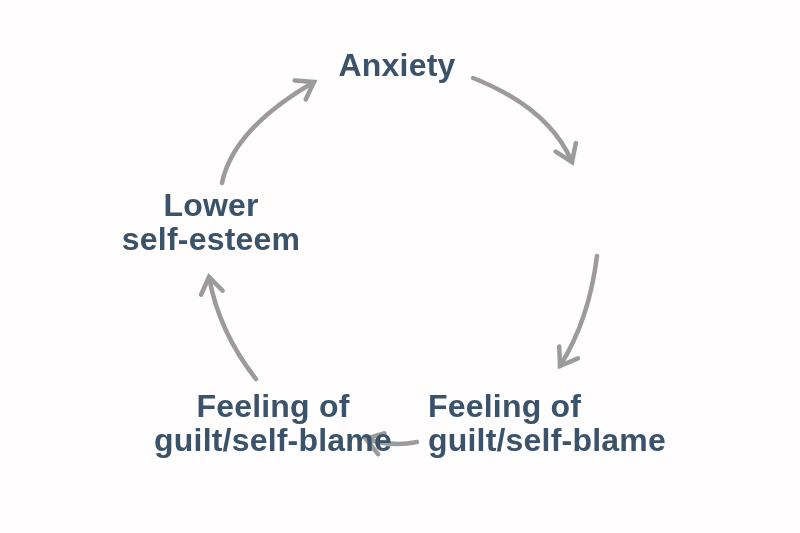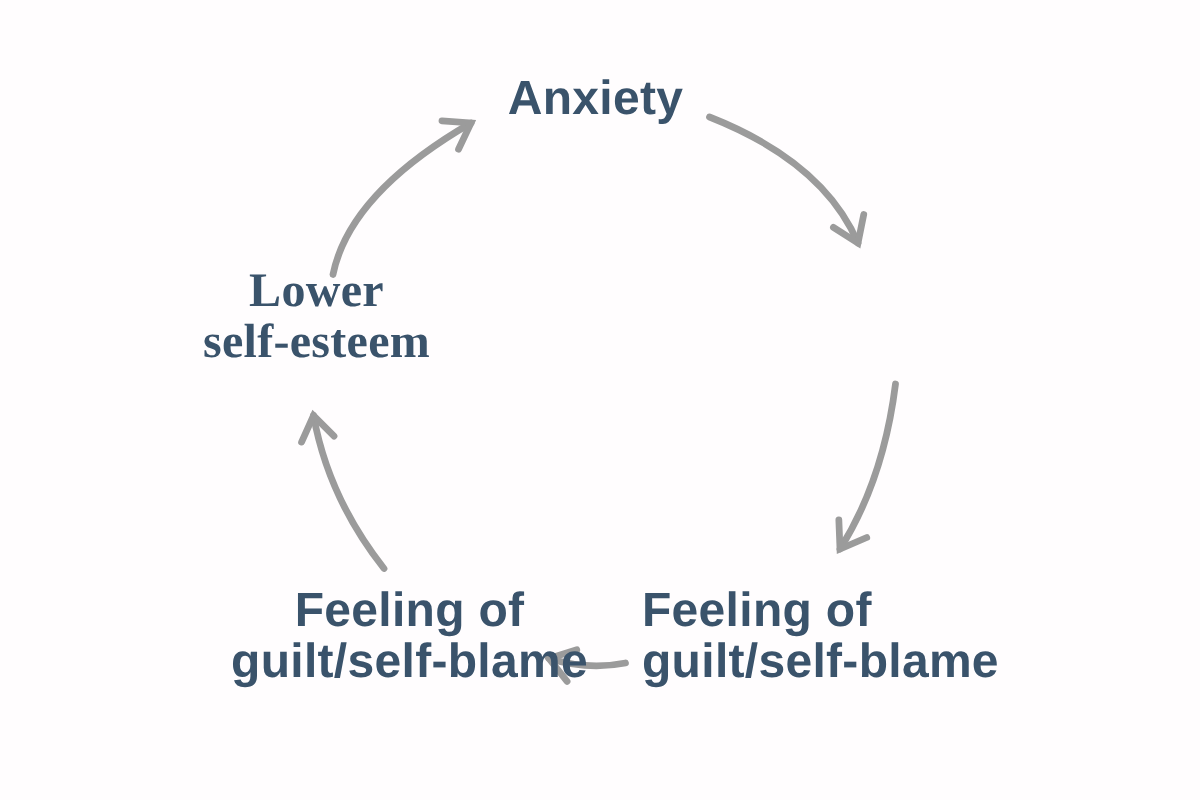--- a/index.html
+++ b/index.html
@@ -35,21 +35,21 @@
     transform: translateX(-50%);
     text-align: center;
   }
   .left-aligned {
     text-align: left;
   }
   .node-anxiety          { left: 397px; top: 48px;  }
   .node-automatic        { left: 584px; top: 188px; }
   .node-feeling-right    { left: 428px; top: 389px; }
   .node-feeling-left     { left: 273px; top: 389px; }
-  .node-lower            { left: 211px; top: 176px; font-family: Liberation Serif, serif; }
+  .node-lower            { left: 211px; top: 188px; }
   .arrow-path {
     fill: none;
     stroke: #9b9b9b;
     stroke-width: 4.5;
     stroke-linecap: round;
   }
 </style>
 </head>
 <body>
 

